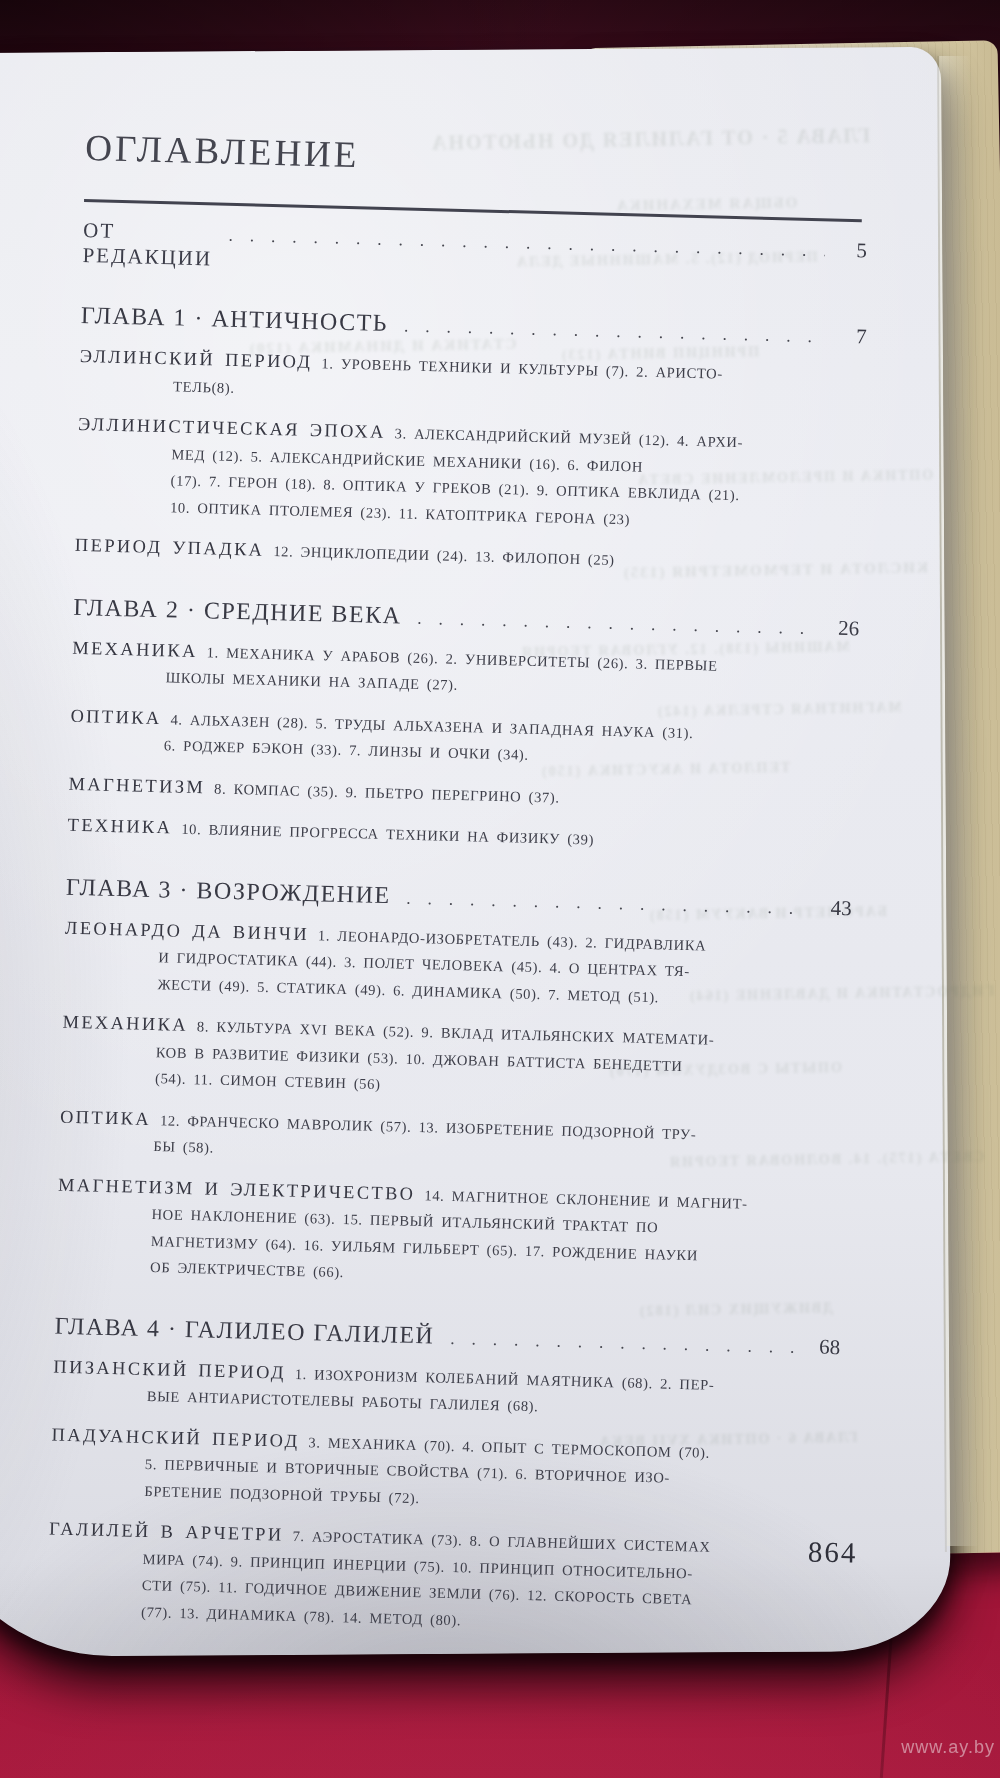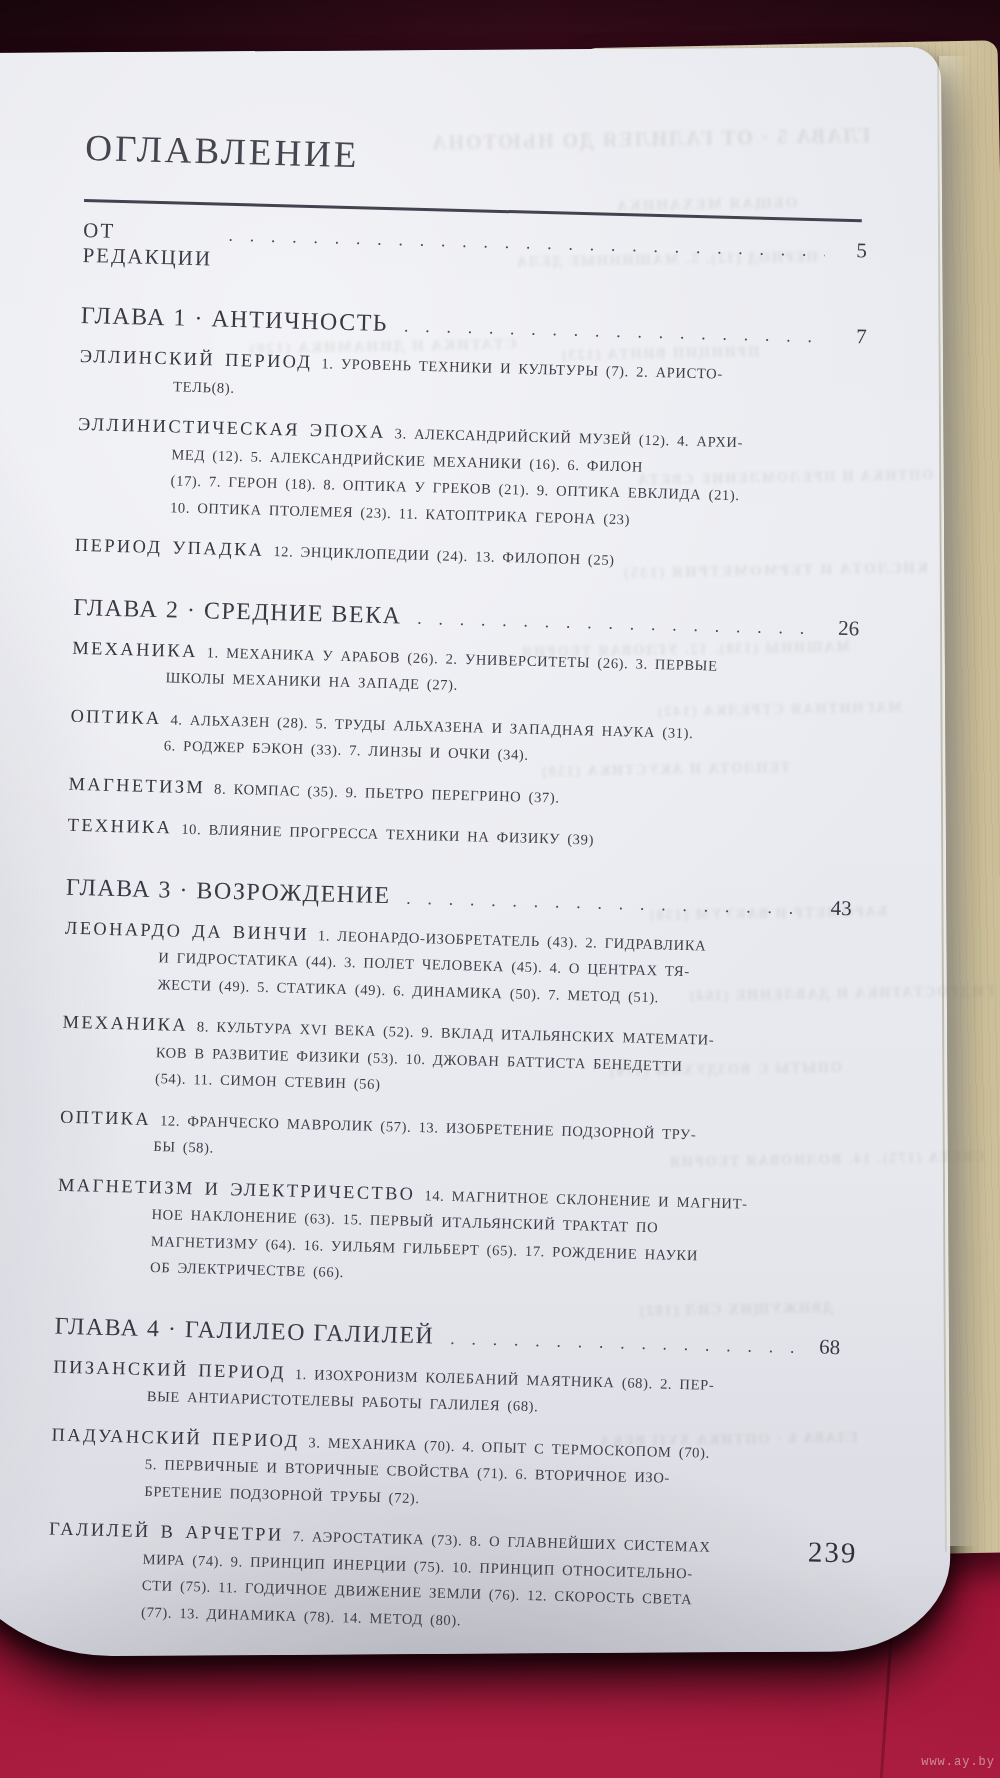--- a/index.html
+++ b/index.html
@@ -59,22 +59,22 @@
   .chapter-heading{font-size:24px;letter-spacing:1.5px;white-space:nowrap;color:#383944;}
   .dot-leader{flex:1 1 auto;overflow:hidden;white-space:nowrap;font-size:17px;
     letter-spacing:17px;padding:0 8px 0 16px;color:#45464f;}
   .row-pagenum{flex:0 0 44px;text-align:right;font-size:21px;color:#383944;}
   .toc-section{margin-top:14px;font-size:14.6px;line-height:26.5px;letter-spacing:.6px;word-spacing:3px;color:#3e3f4a;}
   .toc-section .line{white-space:nowrap;}
   .section-term{font-size:18.4px;letter-spacing:2.4px;margin-right:9px;color:#363742;}
   .cont{padding-left:94px;}
   .chapter-block .toc-row.chapter-row{margin-top:34px;}
   .folio{position:absolute;left:808px;top:1536px;font-size:29px;color:#2f303a;letter-spacing:2px;transform:rotate(1deg);}
-  .watermark{position:absolute;right:5px;bottom:9px;font-family:Liberation Mono, monospace;
-    font-size:12px;color:rgba(238,224,228,.55);letter-spacing:1px;}
+  .watermark{position:absolute;right:5px;bottom:20px;font-family:Liberation Sans, sans-serif;
+    font-size:18px;color:rgba(238,224,228,.55);letter-spacing:1px;}
 </style>
 </head>
 <body>
 
 <div class="fabric-vignette"></div>
 <div class="fabric-crease"></div>
 
 <div class="page-stack"></div>
 
 <div class="book-page"></div>
@@ -246,14 +246,14 @@
     </div>
   <div class="line cont">МИРА (74). 9. ПРИНЦИП ИНЕРЦИИ (75). 10. ПРИНЦИП ОТНОСИТЕЛЬНО-</div>
             <div class="line cont">СТИ (75). 11. ГОДИЧНОЕ ДВИЖЕНИЕ ЗЕМЛИ (76). 12. СКОРОСТЬ СВЕТА</div>
             <div class="line cont">(77). 13. ДИНАМИКА (78). 14. МЕТОД (80).</div>
           </div>
 </div>
   </div>
 </div>
 </div>
 
-<div class="folio">239</div>
+<div class="folio">864</div>
 <div class="watermark">www.ay.by</div>
 
 </body></html>

